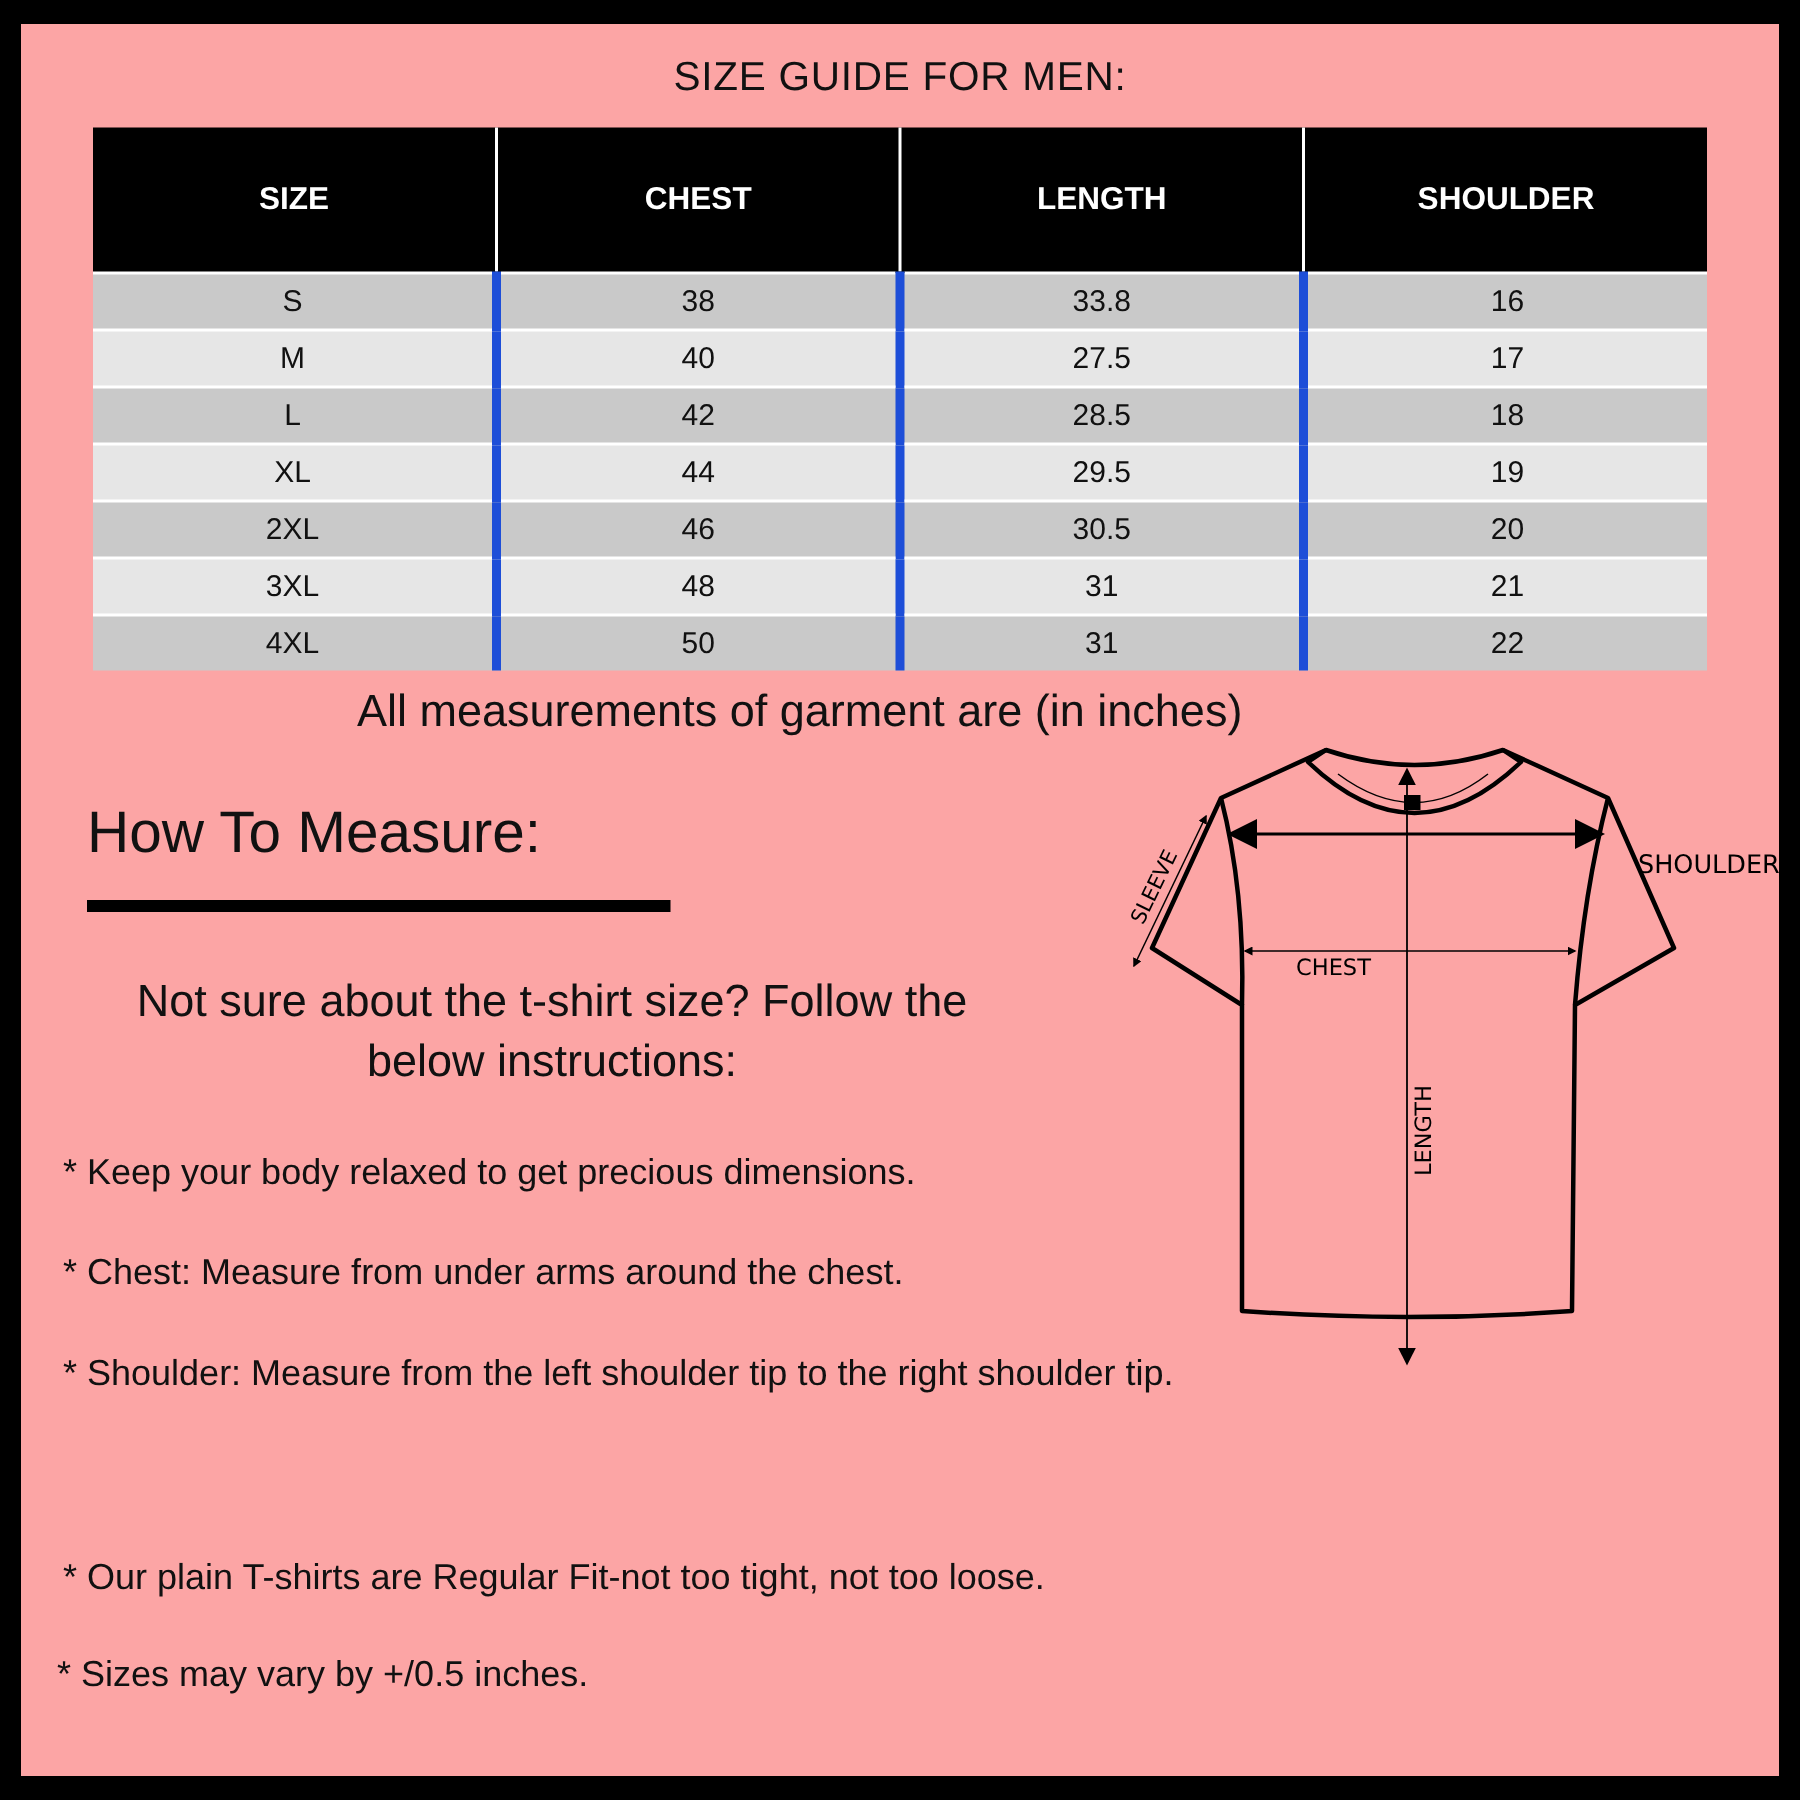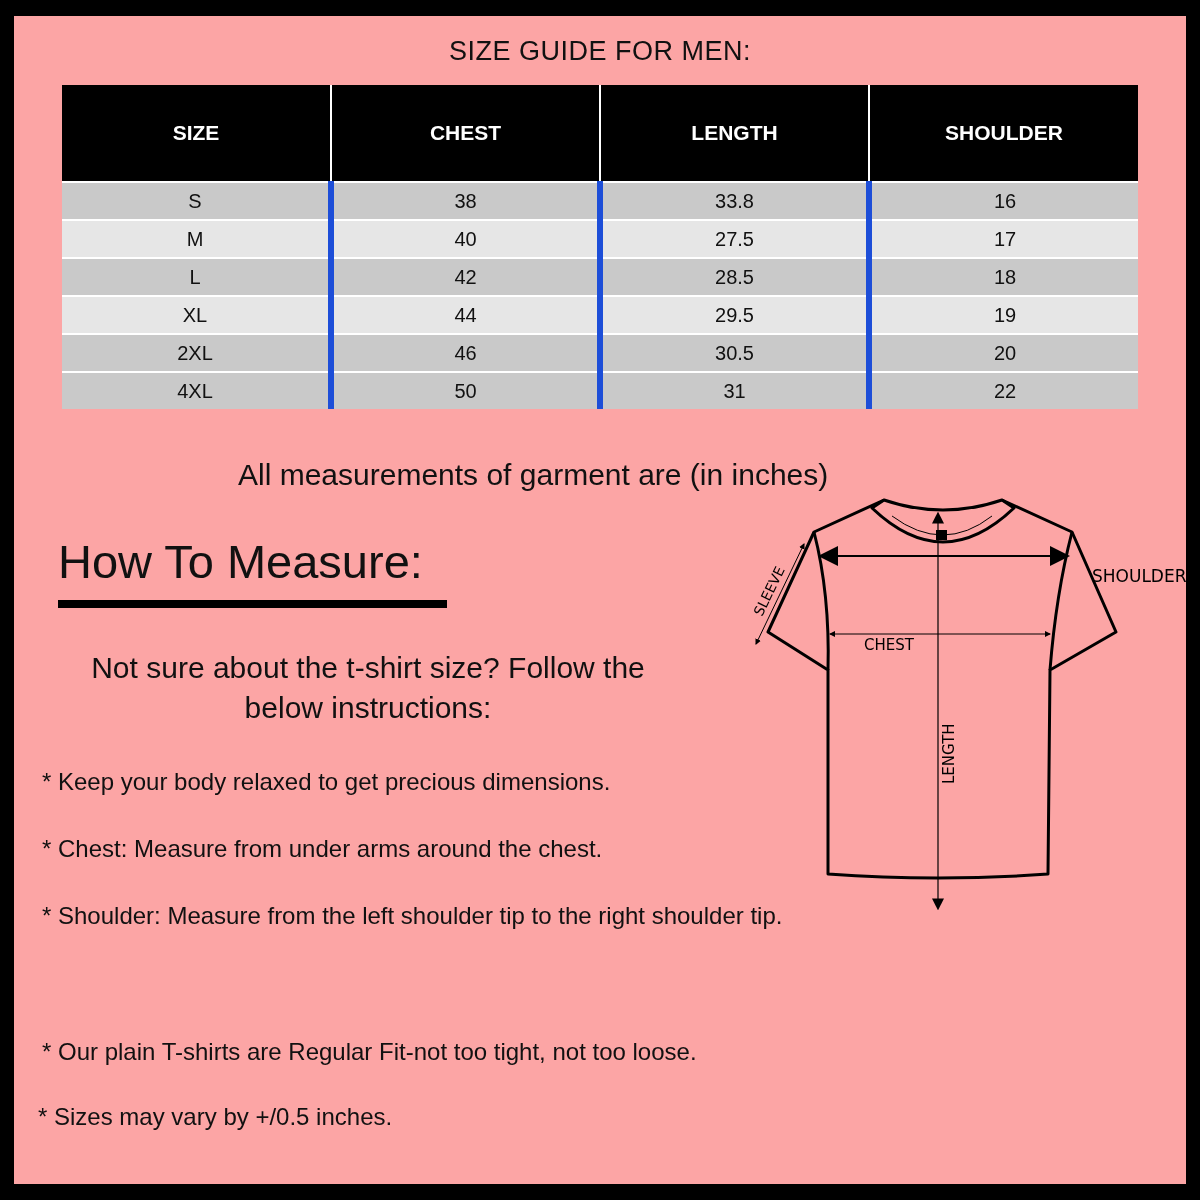--- a/index.html
+++ b/index.html
@@ -8,21 +8,21 @@
   .page { position:absolute; left:14px; top:16px; width:1172px; height:1168px; background:#fca5a5; }
   .title { position:absolute; left:0; width:1172px; top:20px; text-align:center; font-size:27px; letter-spacing:0.5px; }
   table.sz { position:absolute; left:48px; top:69px; width:1076px; border-collapse:collapse; table-layout:fixed; }
   table.sz th { background:#000; color:#fff; height:64px; font-size:21px; font-weight:bold; border-left:2px solid #fff; padding:16px; }
   table.sz th:first-child { border-left:none; }
   table.sz td { height:36px; text-align:center; font-size:20px; border-left:6px solid #1d4ed8; border-top:2px solid #fff; padding:0; }
   table.sz td:first-child { border-left:none; }
   table.sz tr.odd td { background:#c9c9c9; }
   table.sz tr.even td { background:#e6e6e6; }
   .note { position:absolute; left:224px; top:414px; font-size:30px;margin-top:28px; }
-  .htm { position:absolute; left:44px; top:518px; font-size:47px; }
+  .htm { position:absolute; left:44px; top:518px; font-size:39px; }
   .uline { position:absolute; left:44px; top:584px; width:389px; height:8px; background:#000; }
   .intro { position:absolute; left:44px; top:632px; font-size:30px; line-height:40px; width:620px;text-align:center; }
   .bul { position:absolute; left:28px; font-size:24px; white-space:nowrap; }
   .diagram { position:absolute; left:716px; top:478px; }
 </style>
 </head>
 <body>
 
 <div class="page">
   <div class="title">SIZE GUIDE FOR MEN:</div>
@@ -59,20 +59,26 @@
         <td>XL</td>
         <td>44</td>
         <td>29.5</td>
         <td>19</td>
       </tr>
       <tr class="odd">
         <td>2XL</td>
         <td>46</td>
         <td>30.5</td>
         <td>20</td>
+      </tr>
+      <tr class="even">
+        <td>3XL</td>
+        <td>48</td>
+        <td>31</td>
+        <td>21</td>
       </tr>
       <tr class="odd">
         <td>4XL</td>
         <td>50</td>
         <td>31</td>
         <td>22</td>
       </tr>
     </tbody>
   </table>
 

